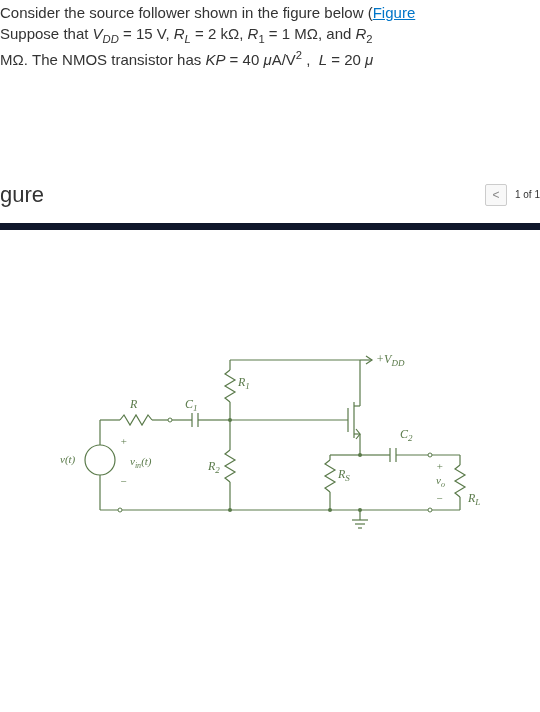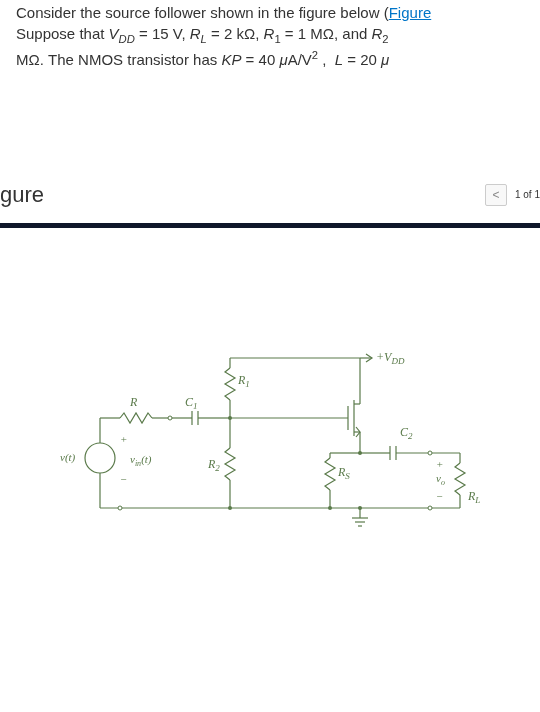--- a/index.html
+++ b/index.html
@@ -10,21 +10,21 @@
     body {
       font-family: Arial, sans-serif;
       font-size: 15px;
       color: #333;
       width: 540px;
       height: 712px;
       background: #fff;
       overflow: hidden;
     }
     .problem-text {
-      padding: 2px 16px;
+      padding: 2px 0;
       line-height: 1.4;
     }
     .problem-text a {
       color: #0075c8;
       text-decoration: underline;
     }
     .italic {
       font-style: italic;
     }
     .sub {
@@ -35,21 +35,21 @@
       font-size: 0.75em;
       vertical-align: super;
     }
     .figure-section {
       margin-top: 100px;
     }
     .figure-header {
       display: flex;
       justify-content: space-between;
       align-items: center;
-      border-bottom: 5px solid #0f172a;
+      border-bottom: 7px solid #0f172a;
       padding: 10px 0 15px 0;
     }
     .figure-title {
       font-size: 22px;
       color: #333;
     }
     .pager {
       display: flex;
       align-items: center;
       gap: 8px;

